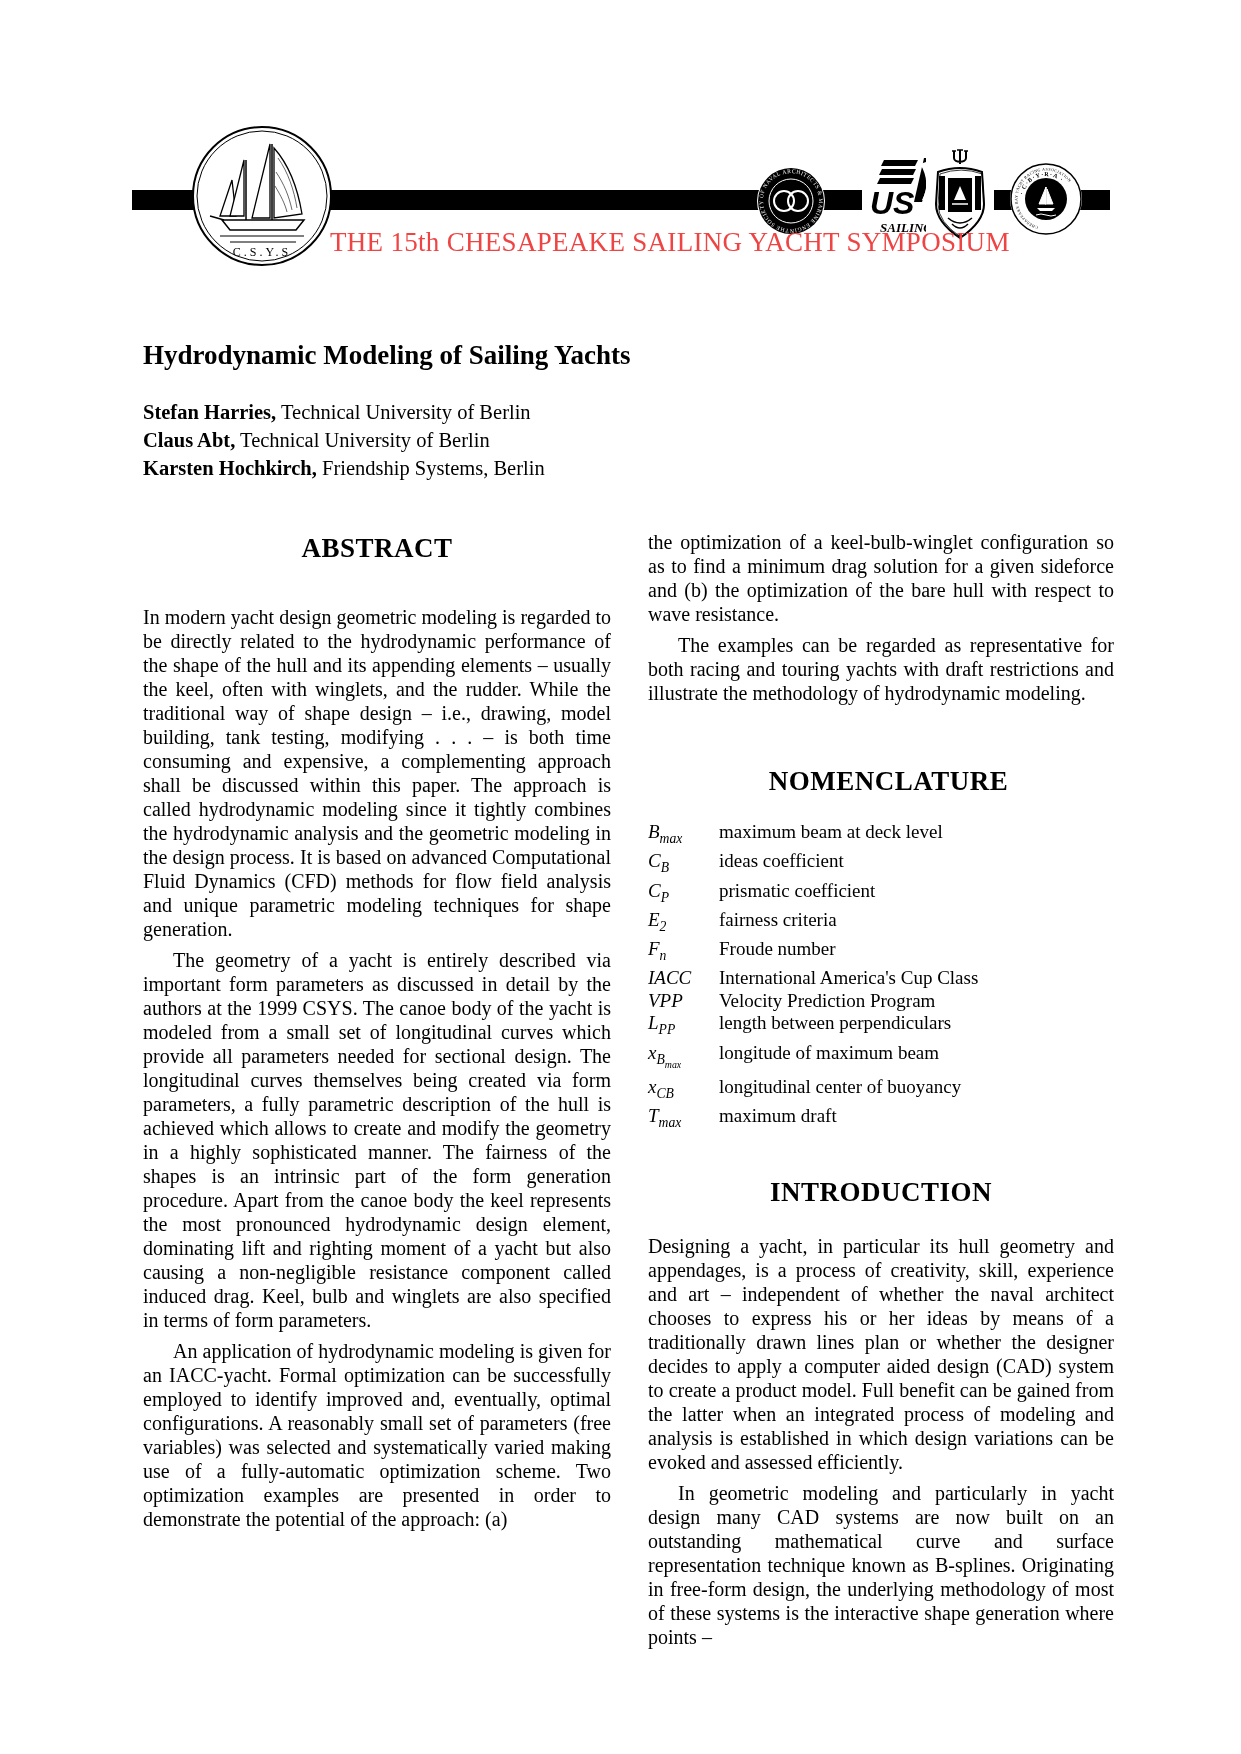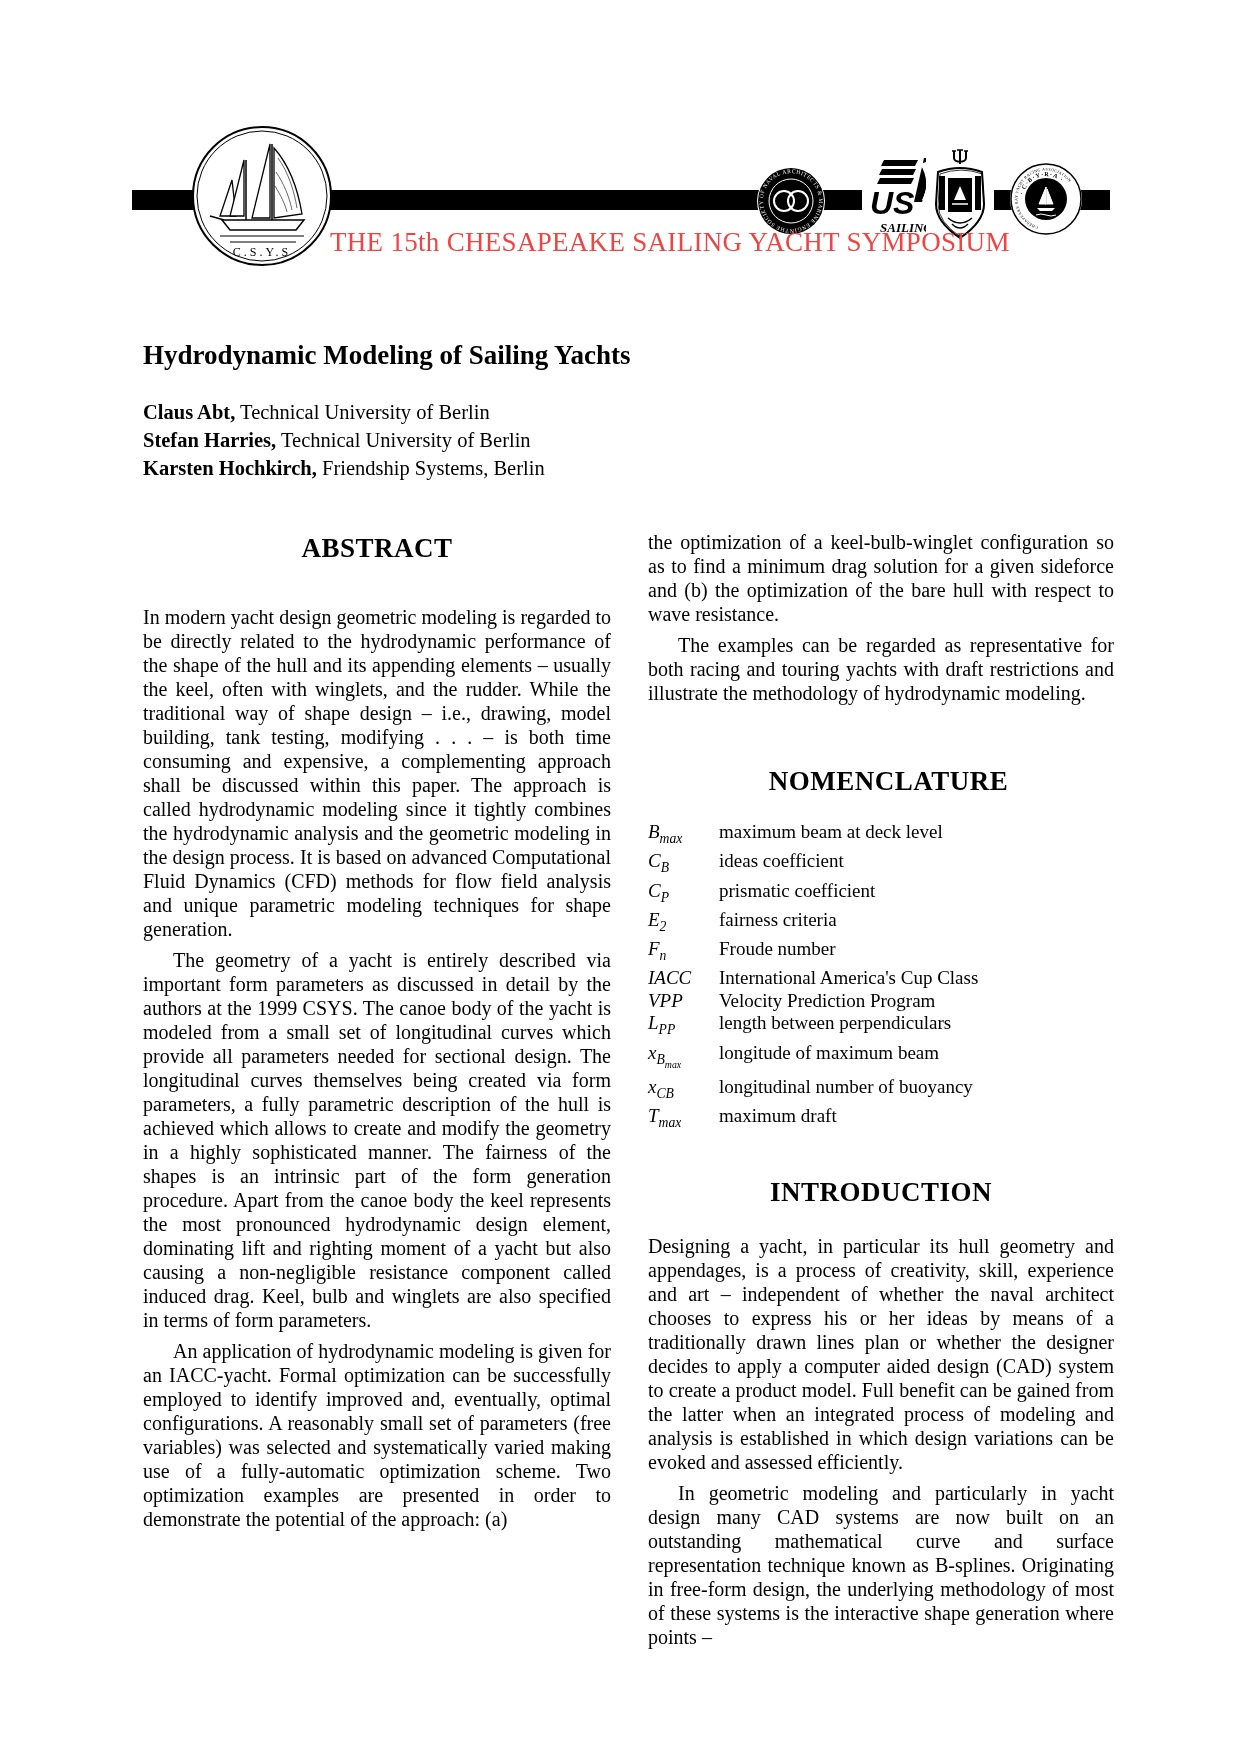--- a/index.html
+++ b/index.html
@@ -138,22 +138,22 @@
     <path d="M27,45 L45,45 L42,48 L30,48 Z" fill="#fff"></path>
     <path d="M26,52 Q31,50 36,52 Q41,54 46,52" stroke="#fff" stroke-width="1" fill="none"></path>
   </svg>
 </div>
 
 <div class="symposium-title">THE 15th CHESAPEAKE SAILING YACHT SYMPOSIUM</div>
 
 <div class="paper-title">Hydrodynamic Modeling of Sailing Yachts</div>
 
 <div class="authors">
+  <div><b>Stefan Harries,</b><span> Technical University of Berlin</span></div>
   <div><b>Claus Abt,</b><span> Technical University of Berlin</span></div>
-  <div><b>Stefan Harries,</b><span> Technical University of Berlin</span></div>
   <div><b>Karsten Hochkirch,</b><span> Friendship Systems, Berlin</span></div>
 </div>
 
 <div class="col col-left">
   <div class="sec-h h-abstract">ABSTRACT</div>
   <p>In modern yacht design geometric modeling is regarded to be directly related to the hydrodynamic performance of the shape of the hull and its appending elements – usually the keel, often with winglets, and the rudder. While the traditional way of shape design – i.e., drawing, model building, tank testing, modifying . . . – is both time consuming and expensive, a complementing approach shall be discussed within this paper. The approach is called hydrodynamic modeling since it tightly combines the hydrodynamic analysis and the geometric modeling in the design process. It is based on advanced Computational Fluid Dynamics (CFD) methods for flow field analysis and unique parametric modeling techniques for shape generation.</p>
   <p class="indent">The geometry of a yacht is entirely described via important form parameters as discussed in detail by the authors at the 1999 CSYS. The canoe body of the yacht is modeled from a small set of longitudinal curves which provide all parameters needed for sectional design. The longitudinal curves themselves being created via form parameters, a fully parametric description of the hull is achieved which allows to create and modify the geometry in a highly sophisticated manner. The fairness of the shapes is an intrinsic part of the form generation procedure. Apart from the canoe body the keel represents the most pronounced hydrodynamic design element, dominating lift and righting moment of a yacht but also causing a non-negligible resistance component called induced drag. Keel, bulb and winglets are also specified in terms of form parameters.</p>
   <p class="indent">An application of hydrodynamic modeling is given for an IACC-yacht. Formal optimization can be successfully employed to identify improved and, eventually, optimal configurations. A reasonably small set of parameters (free variables) was selected and systematically varied making use of a fully-automatic optimization scheme. Two optimization examples are presented in order to demonstrate the potential of the approach: (a)</p>
 </div>
 
@@ -195,21 +195,21 @@
     <div class="nom-row">
       <span class="nom-sym"><i>L</i><sub><i>PP</i></sub></span>
       <span class="nom-desc">length between perpendiculars</span>
     </div>
     <div class="nom-row">
       <span class="nom-sym"><i>x</i><sub><i>B</i><sub><i>max</i></sub></sub></span>
       <span class="nom-desc">longitude of maximum beam</span>
     </div>
     <div class="nom-row">
       <span class="nom-sym"><i>x</i><sub><i>CB</i></sub></span>
-      <span class="nom-desc">longitudinal number of buoyancy</span>
+      <span class="nom-desc">longitudinal center of buoyancy</span>
     </div>
     <div class="nom-row">
       <span class="nom-sym"><i>T</i><sub><i>max</i></sub></span>
       <span class="nom-desc">maximum draft</span>
     </div>
   </div>
 
   <div class="sec-h h-intro">INTRODUCTION</div>
   <p>Designing a yacht, in particular its hull geometry and appendages, is a process of creativity, skill, experience and art – independent of whether the naval architect chooses to express his or her ideas by means of a traditionally drawn lines plan or whether the designer decides to apply a computer aided design (CAD) system to create a product model. Full benefit can be gained from the latter when an integrated process of modeling and analysis is established in which design variations can be evoked and assessed efficiently.</p>
   <p class="indent">In geometric modeling and particularly in yacht design many CAD systems are now built on an outstanding mathematical curve and surface representation technique known as B-splines. Originating in free-form design, the underlying methodology of most of these systems is the interactive shape generation where points –</p>

